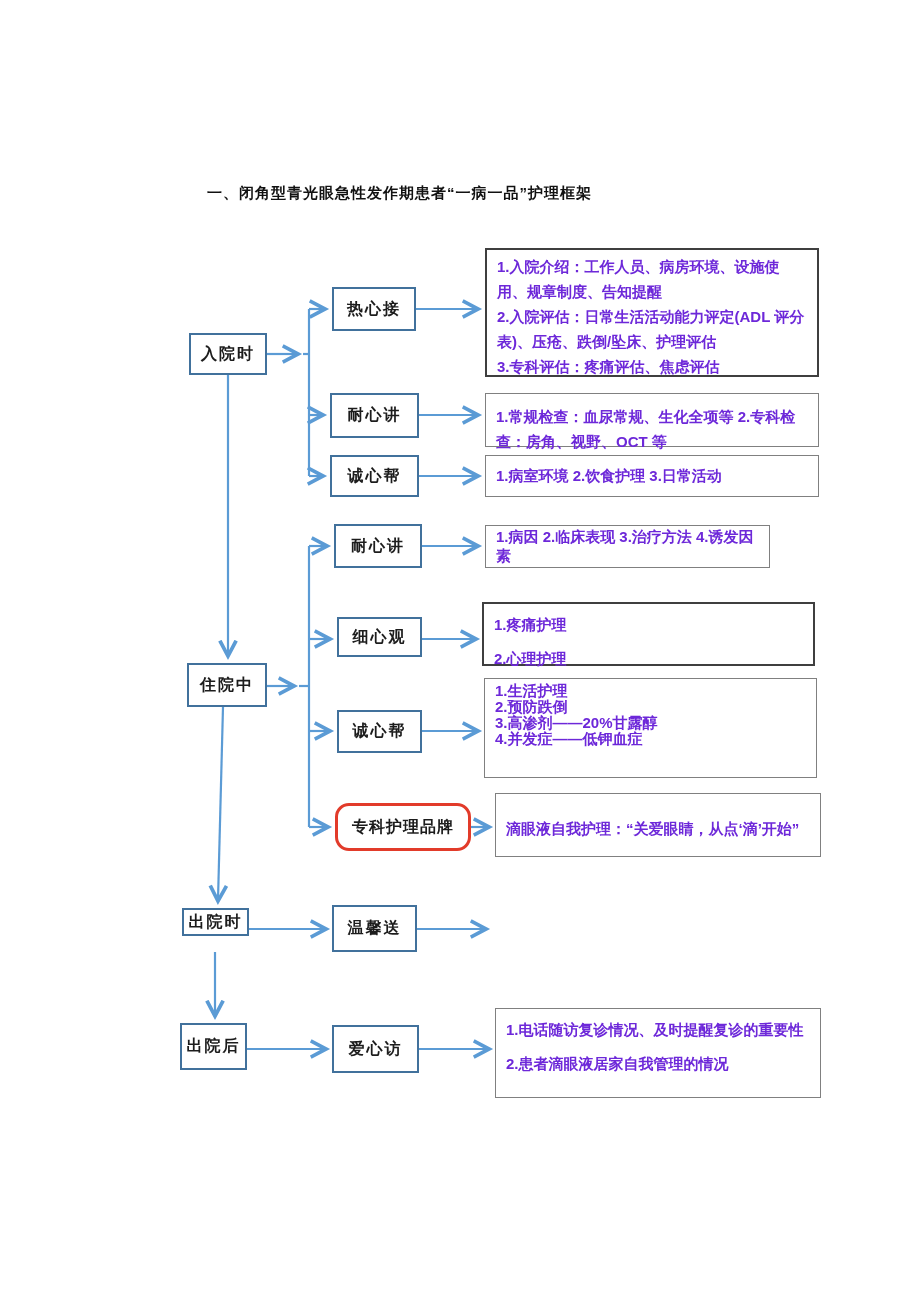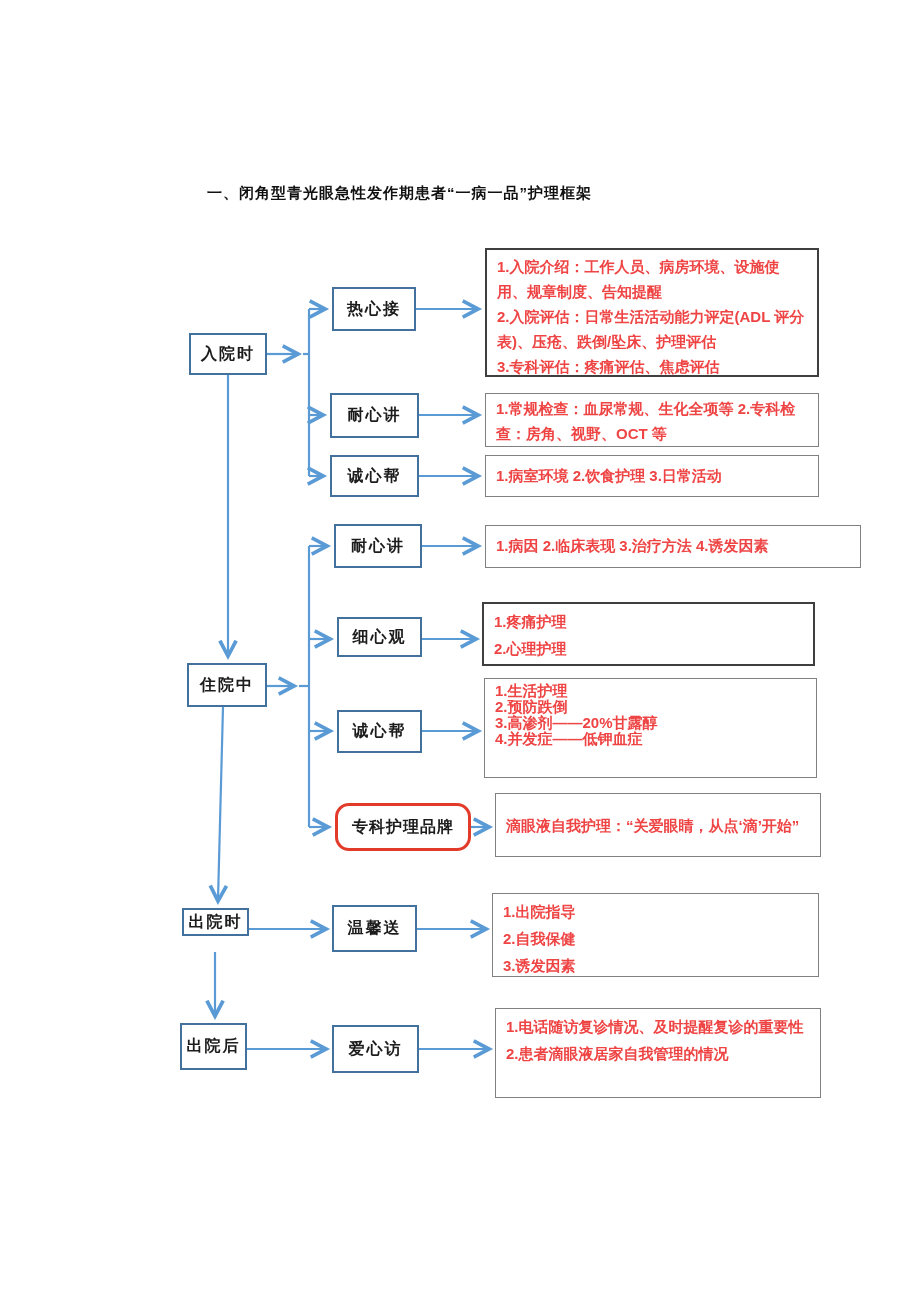--- a/index.html
+++ b/index.html
@@ -7,27 +7,27 @@
         font-family:"Liberation Sans","DejaVu Sans",sans-serif;color:#1c1c1c;margin-left:37px;}
   #connectors{position:absolute;left:0;top:0;width:920px;height:1301px;}
   .title{position:absolute;left:170px;top:184px;font-size:15px;font-weight:bold;color:#111;
          letter-spacing:1px;white-space:nowrap;}
   .node{position:absolute;display:flex;align-items:center;justify-content:center;
         background:#ffffff;box-sizing:border-box;font-weight:600;font-size:16px;
         letter-spacing:2px;text-align:center;}
   .node-blue{border:2px solid #41719c;}
   .node-red{border:3px solid #e23b2a;border-radius:14px;font-weight:700;letter-spacing:1px;}
   .detail{position:absolute;background:#ffffff;box-sizing:border-box;font-weight:600;
-          font-size:15px;color:#ef4444;white-space:pre-line;}
+          font-size:15px;color:#6d28d9;white-space:pre-line;}
   .detail-light{border:1px solid #808080;}
   .detail-dark{border:2px solid #3f3f3f;}
   .pad-top{padding:4px 10px 2px 10px;}
   .v-center{display:flex;align-items:center;padding:0 10px;}
   .lh25{line-height:25px;}
-  .lh27{line-height:27px;}
+  .lh27{line-height:34px;}
   .lh24{line-height:16px;}
 </style>
 </head>
 <body>
 
 <div id="page">
 
   <svg id="connectors" viewBox="0 0 920 1301" xmlns="http://www.w3.org/2000/svg">
     <defs>
       <marker id="arr" markerWidth="10" markerHeight="10" refX="7" refY="4.5" orient="auto">
@@ -110,36 +110,33 @@
     <span>温馨送</span>
   </div>
   <div class="node node-blue" style="left:295px;top:1025px;width:87px;height:48px;">
     <span>爱心访</span>
   </div>
 
   <div class="detail detail-dark pad-top lh25" style="left:448px;top:248px;width:334px;height:129px;">1.入院介绍：工作人员、病房环境、设施使用、规章制度、告知提醒
 2.入院评估：日常生活活动能力评定(ADL 评分表)、压疮、跌倒/坠床、护理评估
 3.专科评估：疼痛评估、焦虑评估</div>
 
-  <div class="detail detail-light lh25" style="left:448px;top:393px;width:334px;height:54px;padding:2px 10px;">1.常规检查：血尿常规、生化全项等 2.专科检查：房角、视野、OCT 等</div>
+  <div class="detail detail-light lh25" style="left:448px;top:393px;width:334px;height:54px;padding:10px 10px;">1.常规检查：血尿常规、生化全项等 2.专科检查：房角、视野、OCT 等</div>
 
   <div class="detail detail-light v-center" style="left:448px;top:455px;width:334px;height:42px;">1.病室环境 2.饮食护理 3.日常活动</div>
 
-  <div class="detail detail-light v-center" style="left:448px;top:525px;width:376px;height:43px;">1.病因 2.临床表现 3.治疗方法 4.诱发因素</div>
+  <div class="detail detail-light v-center" style="left:448px;top:525px;width:285px;height:43px;">1.病因 2.临床表现 3.治疗方法 4.诱发因素</div>
 
   <div class="detail detail-dark pad-top lh27" style="left:445px;top:602px;width:333px;height:64px;">1.疼痛护理
 2.心理护理</div>
 
   <div class="detail detail-light pad-top lh24" style="left:447px;top:678px;width:333px;height:100px;">1.生活护理
 2.预防跌倒
 3.高渗剂——20%甘露醇
 4.并发症——低钾血症</div>
 
   <div class="detail detail-light lh27" style="left:458px;top:793px;width:326px;height:64px;padding:18px 10px;">滴眼液自我护理：“关爱眼睛，从点‘滴’开始”</div>
 
-  <div class="detail detail-light pad-top lh27" style="left:455px;top:893px;width:327px;height:84px;">1.出院指导
-2.自我保健
-3.诱发因素</div>
 
   <div class="detail detail-light pad-top lh27" style="left:458px;top:1008px;width:326px;height:90px;">1.电话随访复诊情况、及时提醒复诊的重要性
 2.患者滴眼液居家自我管理的情况</div>
 
 </div>
 
 </body></html>

